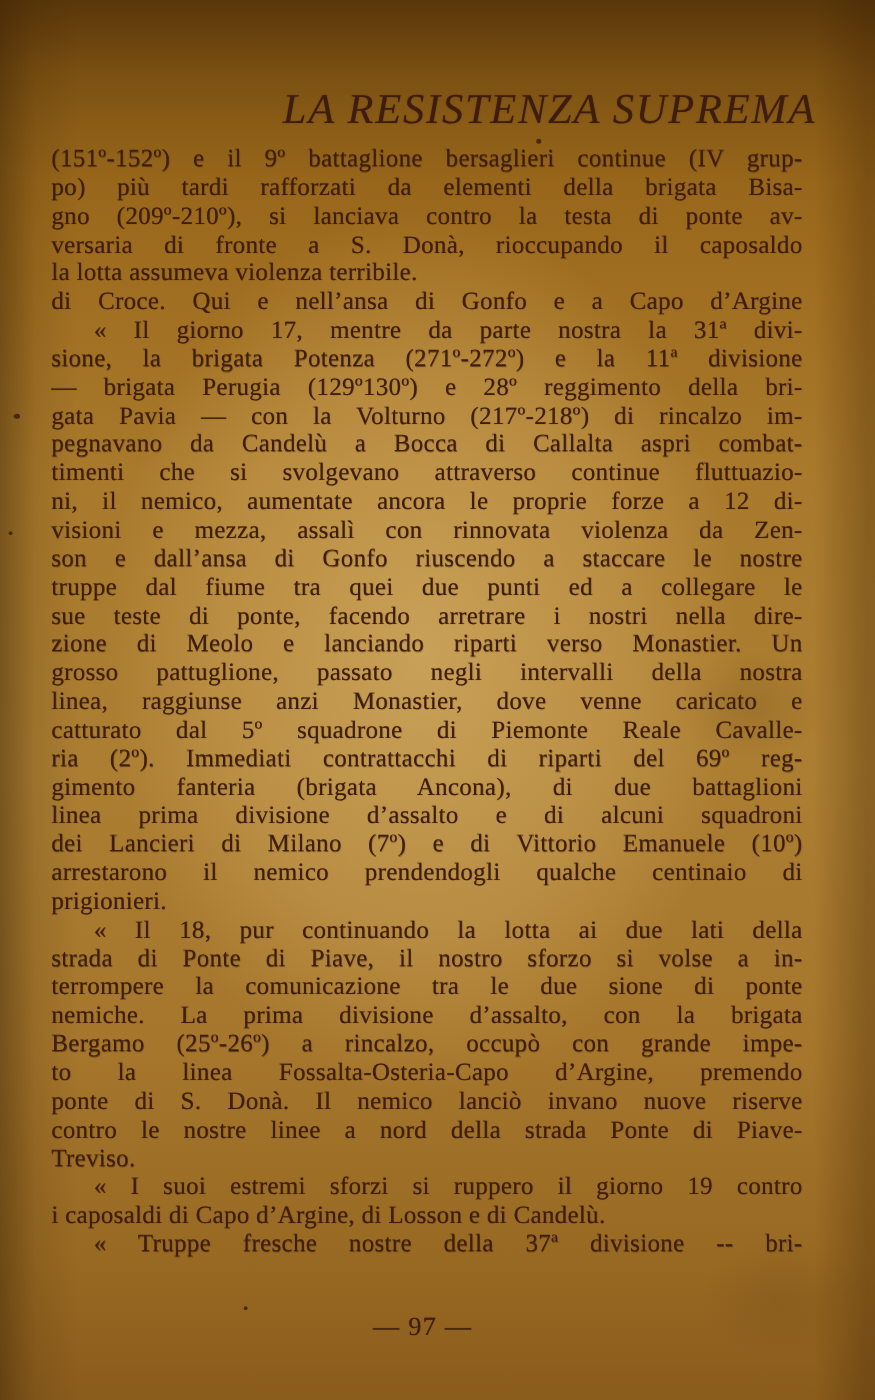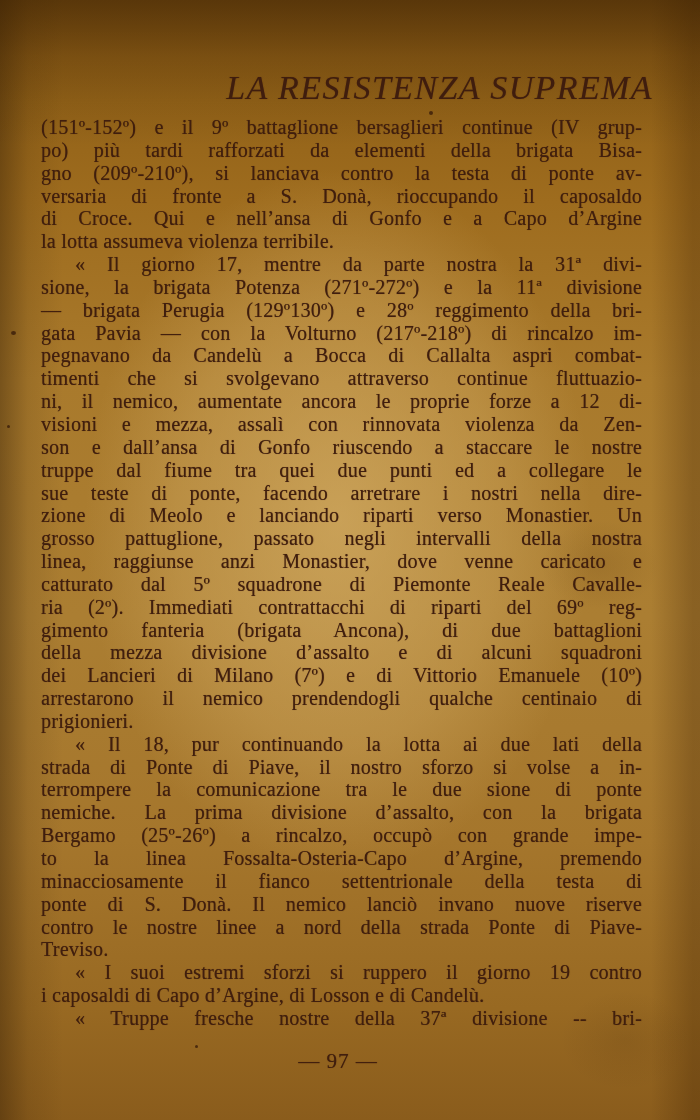--- a/index.html
+++ b/index.html
@@ -85,50 +85,49 @@
 <div class="paper"></div>
 <div class="text-glow"></div>
 
 <div class="running-header">LA RESISTENZA SUPREMA</div>
 
 <div class="text-block">
     <div class="line">(151º-152º) e il 9º battaglione bersaglieri continue (IV grup-</div>
     <div class="line">po) più tardi rafforzati da elementi della brigata Bisa-</div>
     <div class="line">gno (209º-210º), si lanciava contro la testa di ponte av-</div>
     <div class="line">versaria di fronte a S. Donà, rioccupando il caposaldo</div>
+    <div class="line nj">la lotta assumeva violenza terribile.</div>
     <div class="line">di Croce. Qui e nell’ansa di Gonfo e a Capo d’Argine</div>
-    <div class="line nj">la lotta assumeva violenza terribile.</div>
     <div class="line ind">« Il giorno 17, mentre da parte nostra la 31ª divi-</div>
     <div class="line">sione, la brigata Potenza (271º-272º) e la 11ª divisione</div>
     <div class="line">— brigata Perugia (129º130º) e 28º reggimento della bri-</div>
     <div class="line">gata Pavia — con la Volturno (217º-218º) di rincalzo im-</div>
     <div class="line">pegnavano da Candelù a Bocca di Callalta aspri combat-</div>
     <div class="line">timenti che si svolgevano attraverso continue fluttuazio-</div>
     <div class="line">ni, il nemico, aumentate ancora le proprie forze a 12 di-</div>
     <div class="line">visioni e mezza, assalì con rinnovata violenza da Zen-</div>
     <div class="line">son e dall’ansa di Gonfo riuscendo a staccare le nostre</div>
     <div class="line">truppe dal fiume tra quei due punti ed a collegare le</div>
     <div class="line">sue teste di ponte, facendo arretrare i nostri nella dire-</div>
     <div class="line">zione di Meolo e lanciando riparti verso Monastier. Un</div>
     <div class="line">grosso pattuglione, passato negli intervalli della nostra</div>
     <div class="line">linea, raggiunse anzi Monastier, dove venne caricato e</div>
     <div class="line">catturato dal 5º squadrone di Piemonte Reale Cavalle-</div>
     <div class="line">ria (2º). Immediati contrattacchi di riparti del 69º reg-</div>
     <div class="line">gimento fanteria (brigata Ancona), di due battaglioni</div>
-    <div class="line">della mezza divisione d’assalto e di alcuni squadroni</div>
+    <div class="line">linea prima divisione d’assalto e di alcuni squadroni</div>
     <div class="line">dei Lancieri di Milano (7º) e di Vittorio Emanuele (10º)</div>
     <div class="line">arrestarono il nemico prendendogli qualche centinaio di</div>
     <div class="line nj">prigionieri.</div>
     <div class="line ind">« Il 18, pur continuando la lotta ai due lati della</div>
     <div class="line">strada di Ponte di Piave, il nostro sforzo si volse a in-</div>
     <div class="line">terrompere la comunicazione tra le due sione di ponte</div>
     <div class="line">nemiche. La prima divisione d’assalto, con la brigata</div>
     <div class="line">Bergamo (25º-26º) a rincalzo, occupò con grande impe-</div>
     <div class="line">to la linea Fossalta-Osteria-Capo d’Argine, premendo</div>
-    <div class="line">minacciosamente il fianco settentrionale della testa di</div>
     <div class="line">ponte di S. Donà. Il nemico lanciò invano nuove riserve</div>
     <div class="line">contro le nostre linee a nord della strada Ponte di Piave-</div>
     <div class="line nj">Treviso.</div>
     <div class="line ind">« I suoi estremi sforzi si ruppero il giorno 19 contro</div>
     <div class="line nj">i caposaldi di Capo d’Argine, di Losson e di Candelù.</div>
     <div class="line ind">« Truppe fresche nostre della 37ª divisione -- bri-</div>
   </div>
 
 <div class="page-number">— 97 —</div>
 

